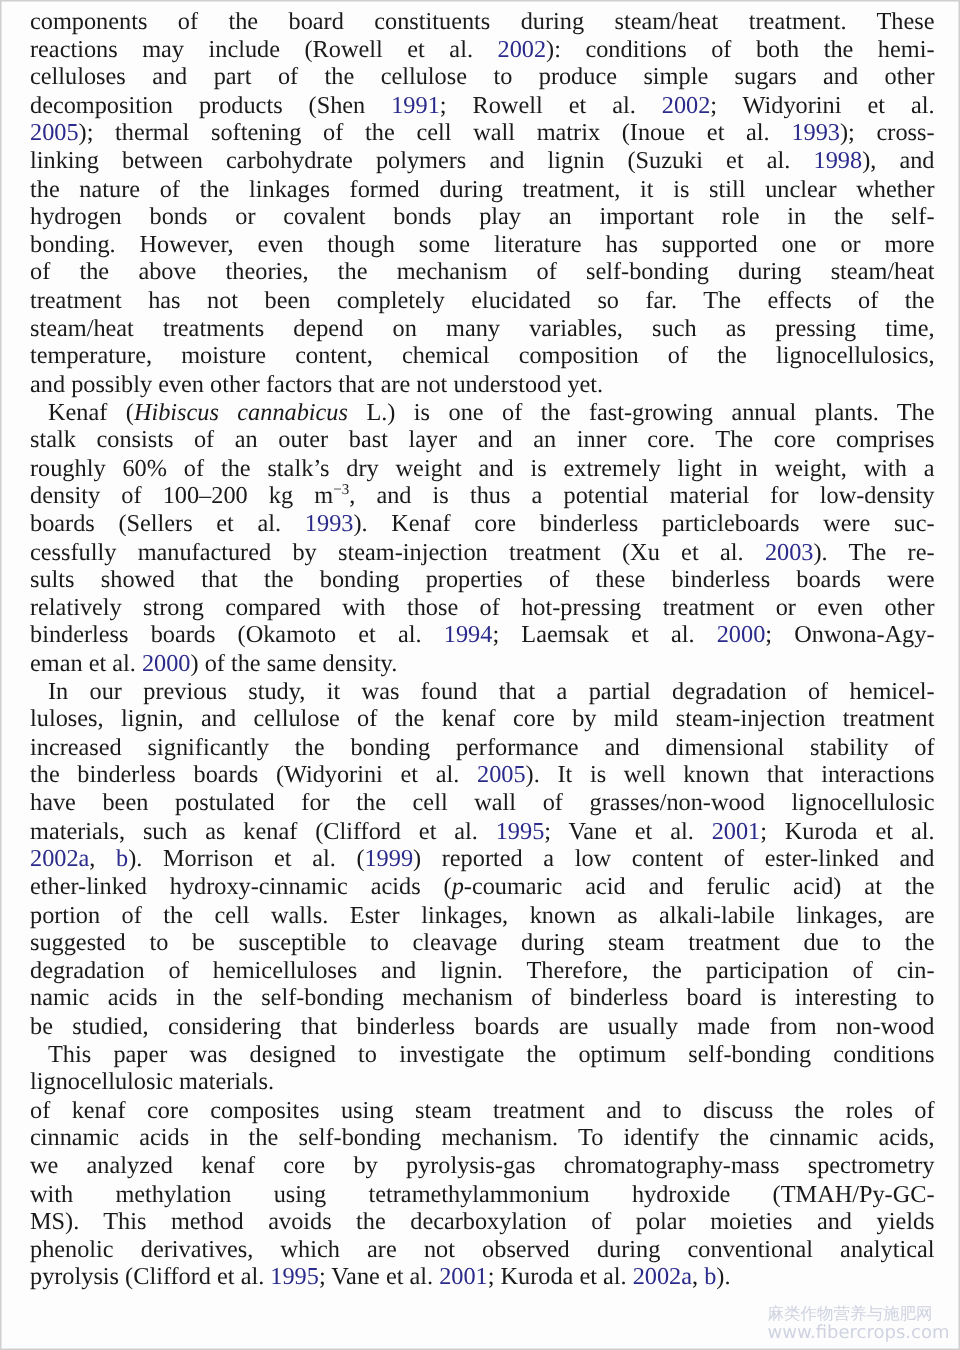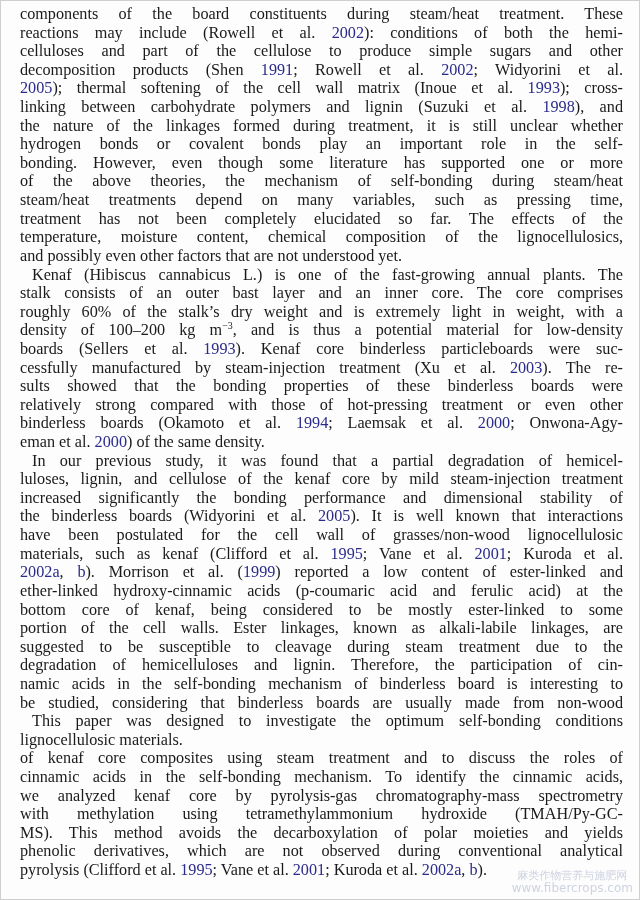--- a/index.html
+++ b/index.html
@@ -25,25 +25,25 @@
     display: block;
     height: 18.62px;
     white-space: nowrap;
     text-align: justify;
     text-align-last: justify;
     overflow: visible;
   }
   .line.last { text-align-last: left; }
   .line.indent { padding-left: 12px; }
   .cite { color: #2b2b8c; margin-top: 40px; }
-  .it { }
+  .it { font-style: italic; }
   sup { font-size: 10px; line-height: 0; vertical-align: 6px; }
   .watermark {
     position: absolute; right: 6px; bottom: 4px;
-    text-align: center;
+    text-align: left;
     font-family: "DejaVu Sans", sans-serif;
     color: rgba(150,160,190,0.45);
     line-height: 13px;
     margin-top: 36px;
   }
   .watermark .wm-cn { font-size: 11px; display: block; }
   .watermark .wm-url { font-size: 12px; display: block; }
 </style>
 </head>
 <body>
@@ -53,43 +53,42 @@
       <span class="line"><span>components of the board constituents during steam/heat treatment. These</span></span>
       <span class="line"><span>reactions may include (Rowell et al. </span><span class="cite">2002</span><span>): conditions of both the hemi-</span></span>
       <span class="line"><span>celluloses and part of the cellulose to produce simple sugars and other</span></span>
       <span class="line"><span>decomposition products (Shen </span><span class="cite">1991</span><span>; Rowell et al. </span><span class="cite">2002</span><span>; Widyorini et al.</span></span>
       <span class="line"><span class="cite">2005</span><span>); thermal softening of the cell wall matrix (Inoue et al. </span><span class="cite">1993</span><span>); cross-</span></span>
       <span class="line"><span>linking between carbohydrate polymers and lignin (Suzuki et al. </span><span class="cite">1998</span><span>), and</span></span>
       <span class="line"><span>the nature of the linkages formed during treatment, it is still unclear whether</span></span>
       <span class="line"><span>hydrogen bonds or covalent bonds play an important role in the self-</span></span>
       <span class="line"><span>bonding. However, even though some literature has supported one or more</span></span>
       <span class="line"><span>of the above theories, the mechanism of self-bonding during steam/heat</span></span>
+      <span class="line"><span>treatment has not been completely elucidated so far. The effects of the</span></span>
       <span class="line"><span>steam/heat treatments depend on many variables, such as pressing time,</span></span>
-      <span class="line"><span>treatment has not been completely elucidated so far. The effects of the</span></span>
       <span class="line"><span>temperature, moisture content, chemical composition of the lignocellulosics,</span></span>
       <span class="line last"><span>and possibly even other factors that are not understood yet.</span></span>
       <span class="line indent"><span>Kenaf (</span><span class="it">Hibiscus cannabicus</span><span> L.) is one of the fast-growing annual plants. The</span></span>
       <span class="line"><span>stalk consists of an outer bast layer and an inner core. The core comprises</span></span>
       <span class="line"><span>roughly 60% of the stalk’s dry weight and is extremely light in weight, with a</span></span>
       <span class="line"><span>density of 100–200 kg m</span><sup>−3</sup><span>, and is thus a potential material for low-density</span></span>
       <span class="line"><span>boards (Sellers et al. </span><span class="cite">1993</span><span>). Kenaf core binderless particleboards were suc-</span></span>
       <span class="line"><span>cessfully manufactured by steam-injection treatment (Xu et al. </span><span class="cite">2003</span><span>). The re-</span></span>
       <span class="line"><span>sults showed that the bonding properties of these binderless boards were</span></span>
       <span class="line"><span>relatively strong compared with those of hot-pressing treatment or even other</span></span>
       <span class="line"><span>binderless boards (Okamoto et al. </span><span class="cite">1994</span><span>; Laemsak et al. </span><span class="cite">2000</span><span>; Onwona-Agy-</span></span>
       <span class="line last"><span>eman et al. </span><span class="cite">2000</span><span>) of the same density.</span></span>
       <span class="line indent"><span>In our previous study, it was found that a partial degradation of hemicel-</span></span>
       <span class="line"><span>luloses, lignin, and cellulose of the kenaf core by mild steam-injection treatment</span></span>
       <span class="line"><span>increased significantly the bonding performance and dimensional stability of</span></span>
       <span class="line"><span>the binderless boards (Widyorini et al. </span><span class="cite">2005</span><span>). It is well known that interactions</span></span>
       <span class="line"><span>have been postulated for the cell wall of grasses/non-wood lignocellulosic</span></span>
       <span class="line"><span>materials, such as kenaf (Clifford et al. </span><span class="cite">1995</span><span>; Vane et al. </span><span class="cite">2001</span><span>; Kuroda et al.</span></span>
       <span class="line"><span class="cite">2002a</span><span>, </span><span class="cite">b</span><span>). Morrison et al. (</span><span class="cite">1999</span><span>) reported a low content of ester-linked and</span></span>
       <span class="line"><span>ether-linked hydroxy-cinnamic acids (</span><span class="it">p</span><span>-coumaric acid and ferulic acid) at the</span></span>
-      <span class="line"><span>bottom core of kenaf, being considered to be mostly ester-linked to some</span></span>
       <span class="line"><span>portion of the cell walls. Ester linkages, known as alkali-labile linkages, are</span></span>
       <span class="line"><span>suggested to be susceptible to cleavage during steam treatment due to the</span></span>
       <span class="line"><span>degradation of hemicelluloses and lignin. Therefore, the participation of cin-</span></span>
       <span class="line"><span>namic acids in the self-bonding mechanism of binderless board is interesting to</span></span>
       <span class="line"><span>be studied, considering that binderless boards are usually made from non-wood</span></span>
       <span class="line indent"><span>This paper was designed to investigate the optimum self-bonding conditions</span></span>
       <span class="line last"><span>lignocellulosic materials.</span></span>
       <span class="line"><span>of kenaf core composites using steam treatment and to discuss the roles of</span></span>
       <span class="line"><span>cinnamic acids in the self-bonding mechanism. To identify the cinnamic acids,</span></span>
       <span class="line"><span>we analyzed kenaf core by pyrolysis-gas chromatography-mass spectrometry</span></span>

